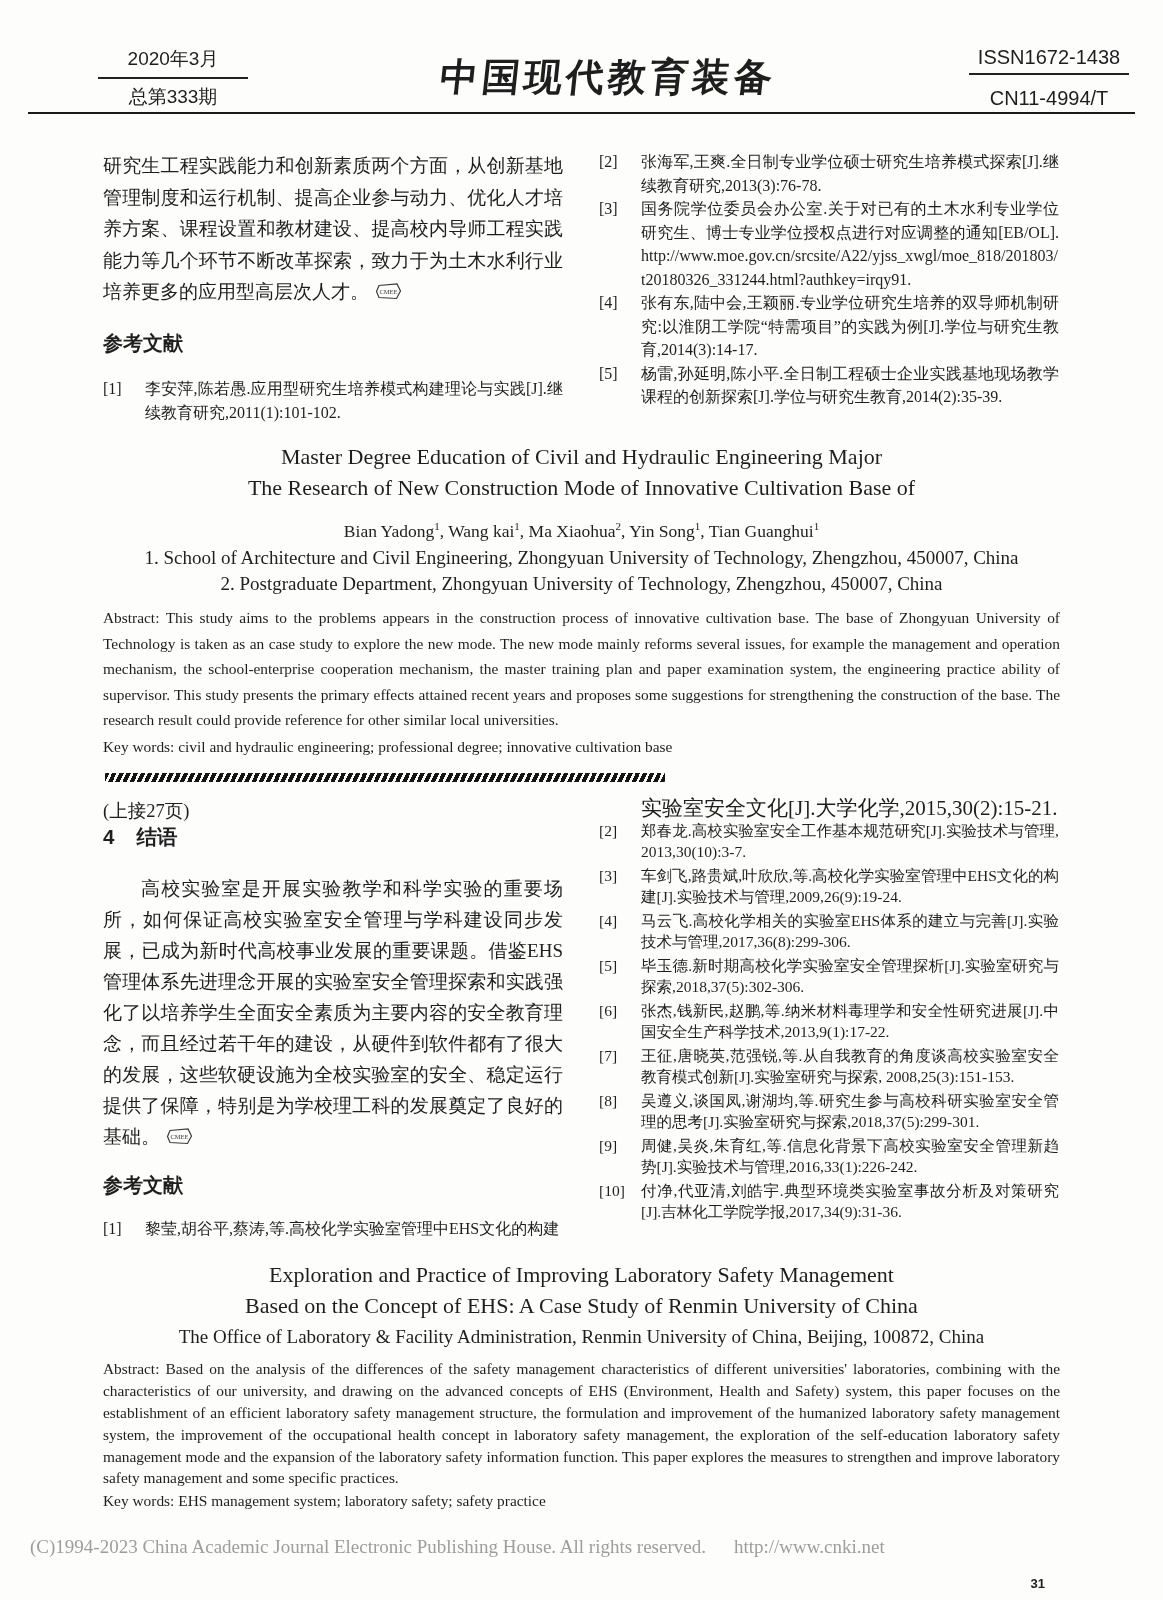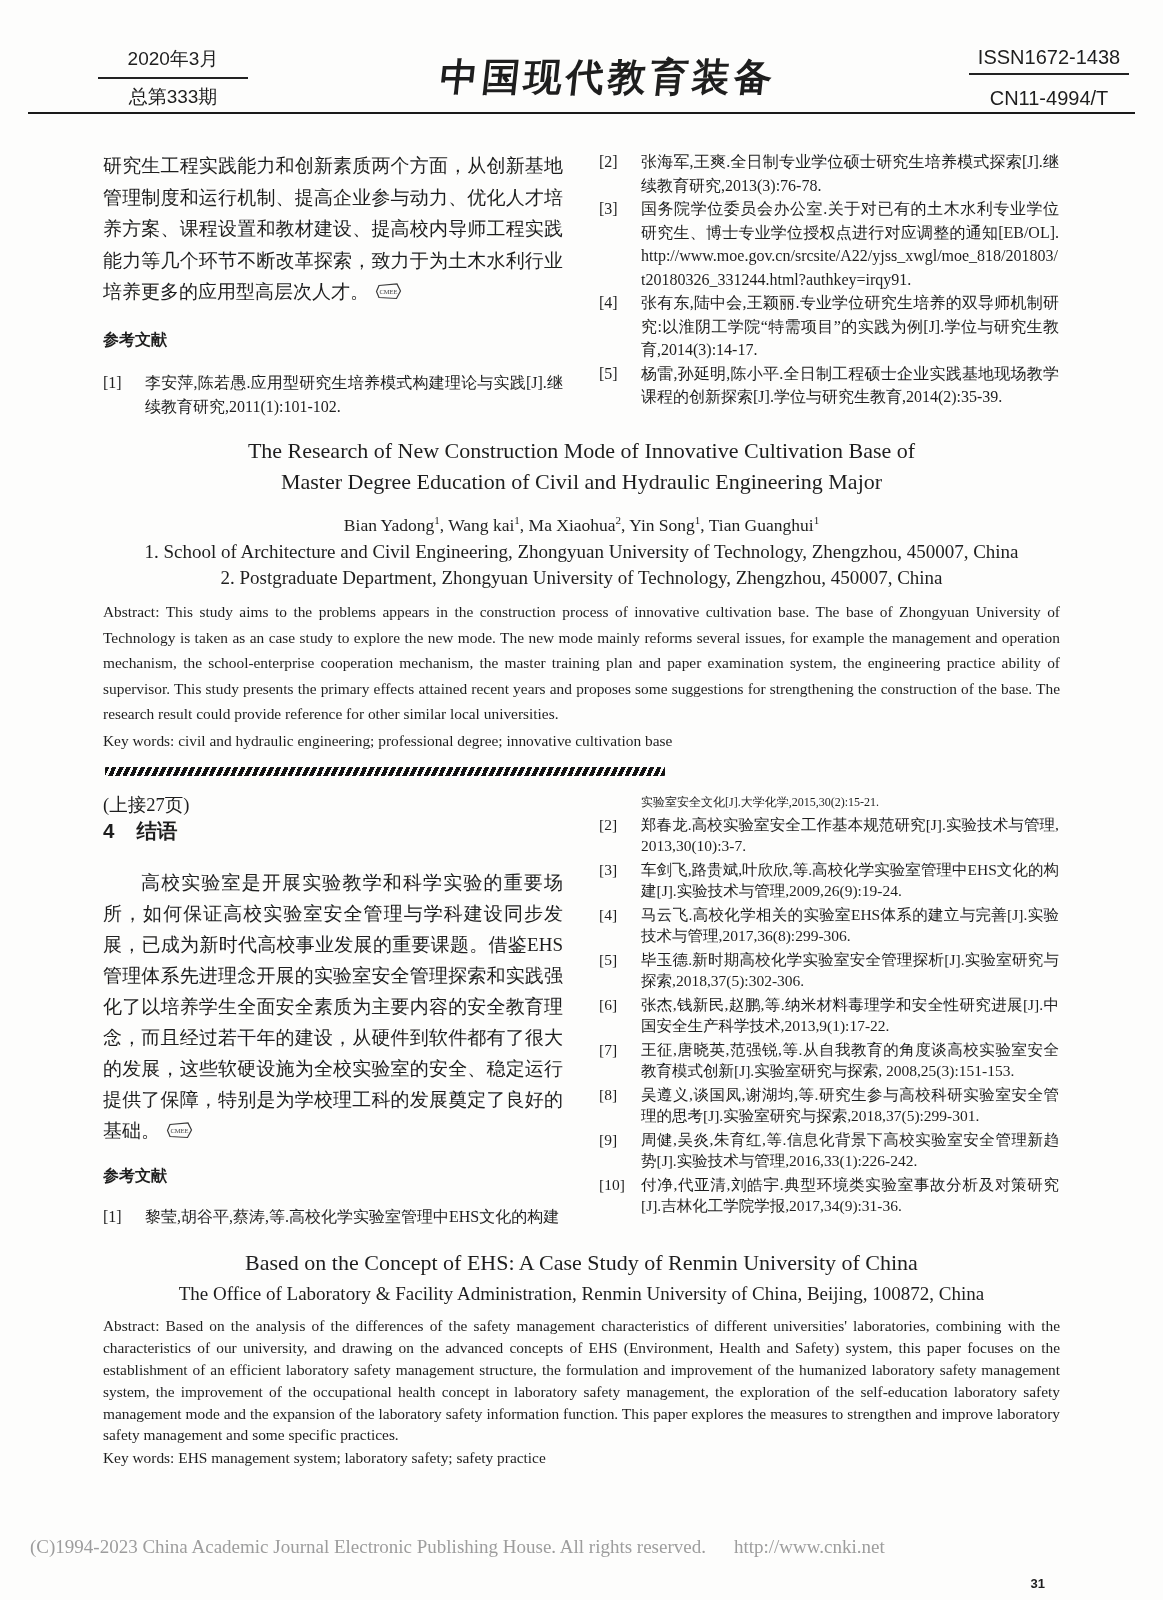--- a/index.html
+++ b/index.html
@@ -34,28 +34,28 @@
   .content { padding:0 103px; }
   .two-col { display:flex; gap:36px; }
   .col { width:460px; }
 
   .cn-body { font-size:19px; line-height:31.5px; text-align:justify; }
   .cn-body.indent { text-indent:2em; }
   .area1 { margin-top:36px; }
   .area2 { margin-top:16px; }
 
   .refs-heading { font-family:"Liberation Sans","DejaVu Sans",sans-serif;
-                  font-size:16px; font-weight:bold; margin-top:22px; }
+                  font-size:20px; font-weight:bold; margin-top:22px; }
   .ref-list1 { margin-top:20px; }
   .ref-row { display:flex; font-size:16px; line-height:24px; margin-bottom:2px; }
   .ref-row .ref-id { width:42px; flex:none; }
   .ref-row .ref-text { flex:1; text-align:justify; word-break:break-all; }
   .col-refs-a1 .ref-row { font-size:16px; line-height:23.5px; margin-bottom:0; }
   .col-refs-a2 .ref-row { font-size:15.5px; line-height:21.5px; }
-  .ref-cont { font-size:12px; line-height:21.5px; padding-left:42px;font-family:Liberation Serif, serif; }
+  .ref-cont { font-size:21px; line-height:21.5px; padding-left:42px;font-family:Liberation Serif, serif; }
   .ref-clip { white-space:nowrap; overflow:hidden; }
 
   .endmark { display:inline-block; vertical-align:-2px; margin-left:6px; }
 
   
   .title-block { text-align:center; }
   .tb1 { margin-top:14px; }
   .tb2 { margin-top:16px; }
   .en-title { font-size:22px; font-weight:normal; line-height:31px; }
   .en-authors { font-size:17.5px; margin-top:11px; line-height:24px; }
@@ -139,22 +139,22 @@
           <span class="ref-text">张有东,陆中会,王颖丽.专业学位研究生培养的双导师机制研究:以淮阴工学院“特需项目”的实践为例[J].学位与研究生教育,2014(3):14-17.</span>
         </div>
         <div class="ref-row">
           <span class="ref-id">[5]</span>
           <span class="ref-text">杨雷,孙延明,陈小平.全日制工程硕士企业实践基地现场教学课程的创新探索[J].学位与研究生教育,2014(2):35-39.</span>
         </div>
       </div>
     </div>
 
     <div class="title-block tb1">
+      <div class="en-title">Master Degree Education of Civil and Hydraulic Engineering Major</div>
       <div class="en-title">The Research of New Construction Mode of Innovative Cultivation Base of</div>
-      <div class="en-title">Master Degree Education of Civil and Hydraulic Engineering Major</div>
       <div class="en-authors"><span>Bian Yadong</span><sup>1</sup><span>, Wang kai</span><sup>1</sup><span>, Ma Xiaohua</span><sup>2</sup><span>, Yin Song</span><sup>1</sup><span>, Tian Guanghui</span><sup>1</sup></div>
       <div class="en-affil first">1. School of Architecture and Civil Engineering, Zhongyuan University of Technology, Zhengzhou, 450007, China</div>
       <div class="en-affil">2. Postgraduate Department, Zhongyuan University of Technology, Zhengzhou, 450007, China</div>
     </div>
 
     <div class="abstract">
       <p>Abstract: This study aims to the problems appears in the construction process of innovative cultivation base. The base of Zhongyuan University of Technology is taken as an case study to explore the new mode. The new mode mainly reforms several issues, for example the management and operation mechanism, the school-enterprise cooperation mechanism, the master training plan and paper examination system, the engineering practice ability of supervisor. This study presents the primary effects attained recent years and proposes some suggestions for strengthening the construction of the base. The research result could provide reference for other similar local universities.</p>
       <p class="kw">Key words: civil and hydraulic engineering; professional degree; innovative cultivation base</p>
     </div>
 
@@ -211,20 +211,21 @@
           <span class="ref-text">周健,吴炎,朱育红,等.信息化背景下高校实验室安全管理新趋势[J].实验技术与管理,2016,33(1):226-242.</span>
         </div>
         <div class="ref-row">
           <span class="ref-id">[10]</span>
           <span class="ref-text">付净,代亚清,刘皓宇.典型环境类实验室事故分析及对策研究[J].吉林化工学院学报,2017,34(9):31-36.</span>
         </div>
       </div>
     </div>
 
     <div class="title-block tb2">
+      <div class="en-title">Exploration and Practice of Improving Laboratory Safety Management</div>
       <div class="en-title">Based on the Concept of EHS: A Case Study of Renmin University of China</div>
       <div class="en-affil first">The Office of Laboratory &amp; Facility Administration, Renmin University of China, Beijing, 100872, China</div>
     </div>
 
     <div class="abstract a2">
       <p>Abstract: Based on the analysis of the differences of the safety management characteristics of different universities' laboratories, combining with the characteristics of our university, and drawing on the advanced concepts of EHS (Environment, Health and Safety) system, this paper focuses on the establishment of an efficient laboratory safety management structure, the formulation and improvement of the humanized laboratory safety management system, the improvement of the occupational health concept in laboratory safety management, the exploration of the self-education laboratory safety management mode and the expansion of the laboratory safety information function. This paper explores the measures to strengthen and improve laboratory safety management and some specific practices.</p>
       <p class="kw">Key words: EHS management system; laboratory safety; safety practice</p>
     </div>
 
   </div>

